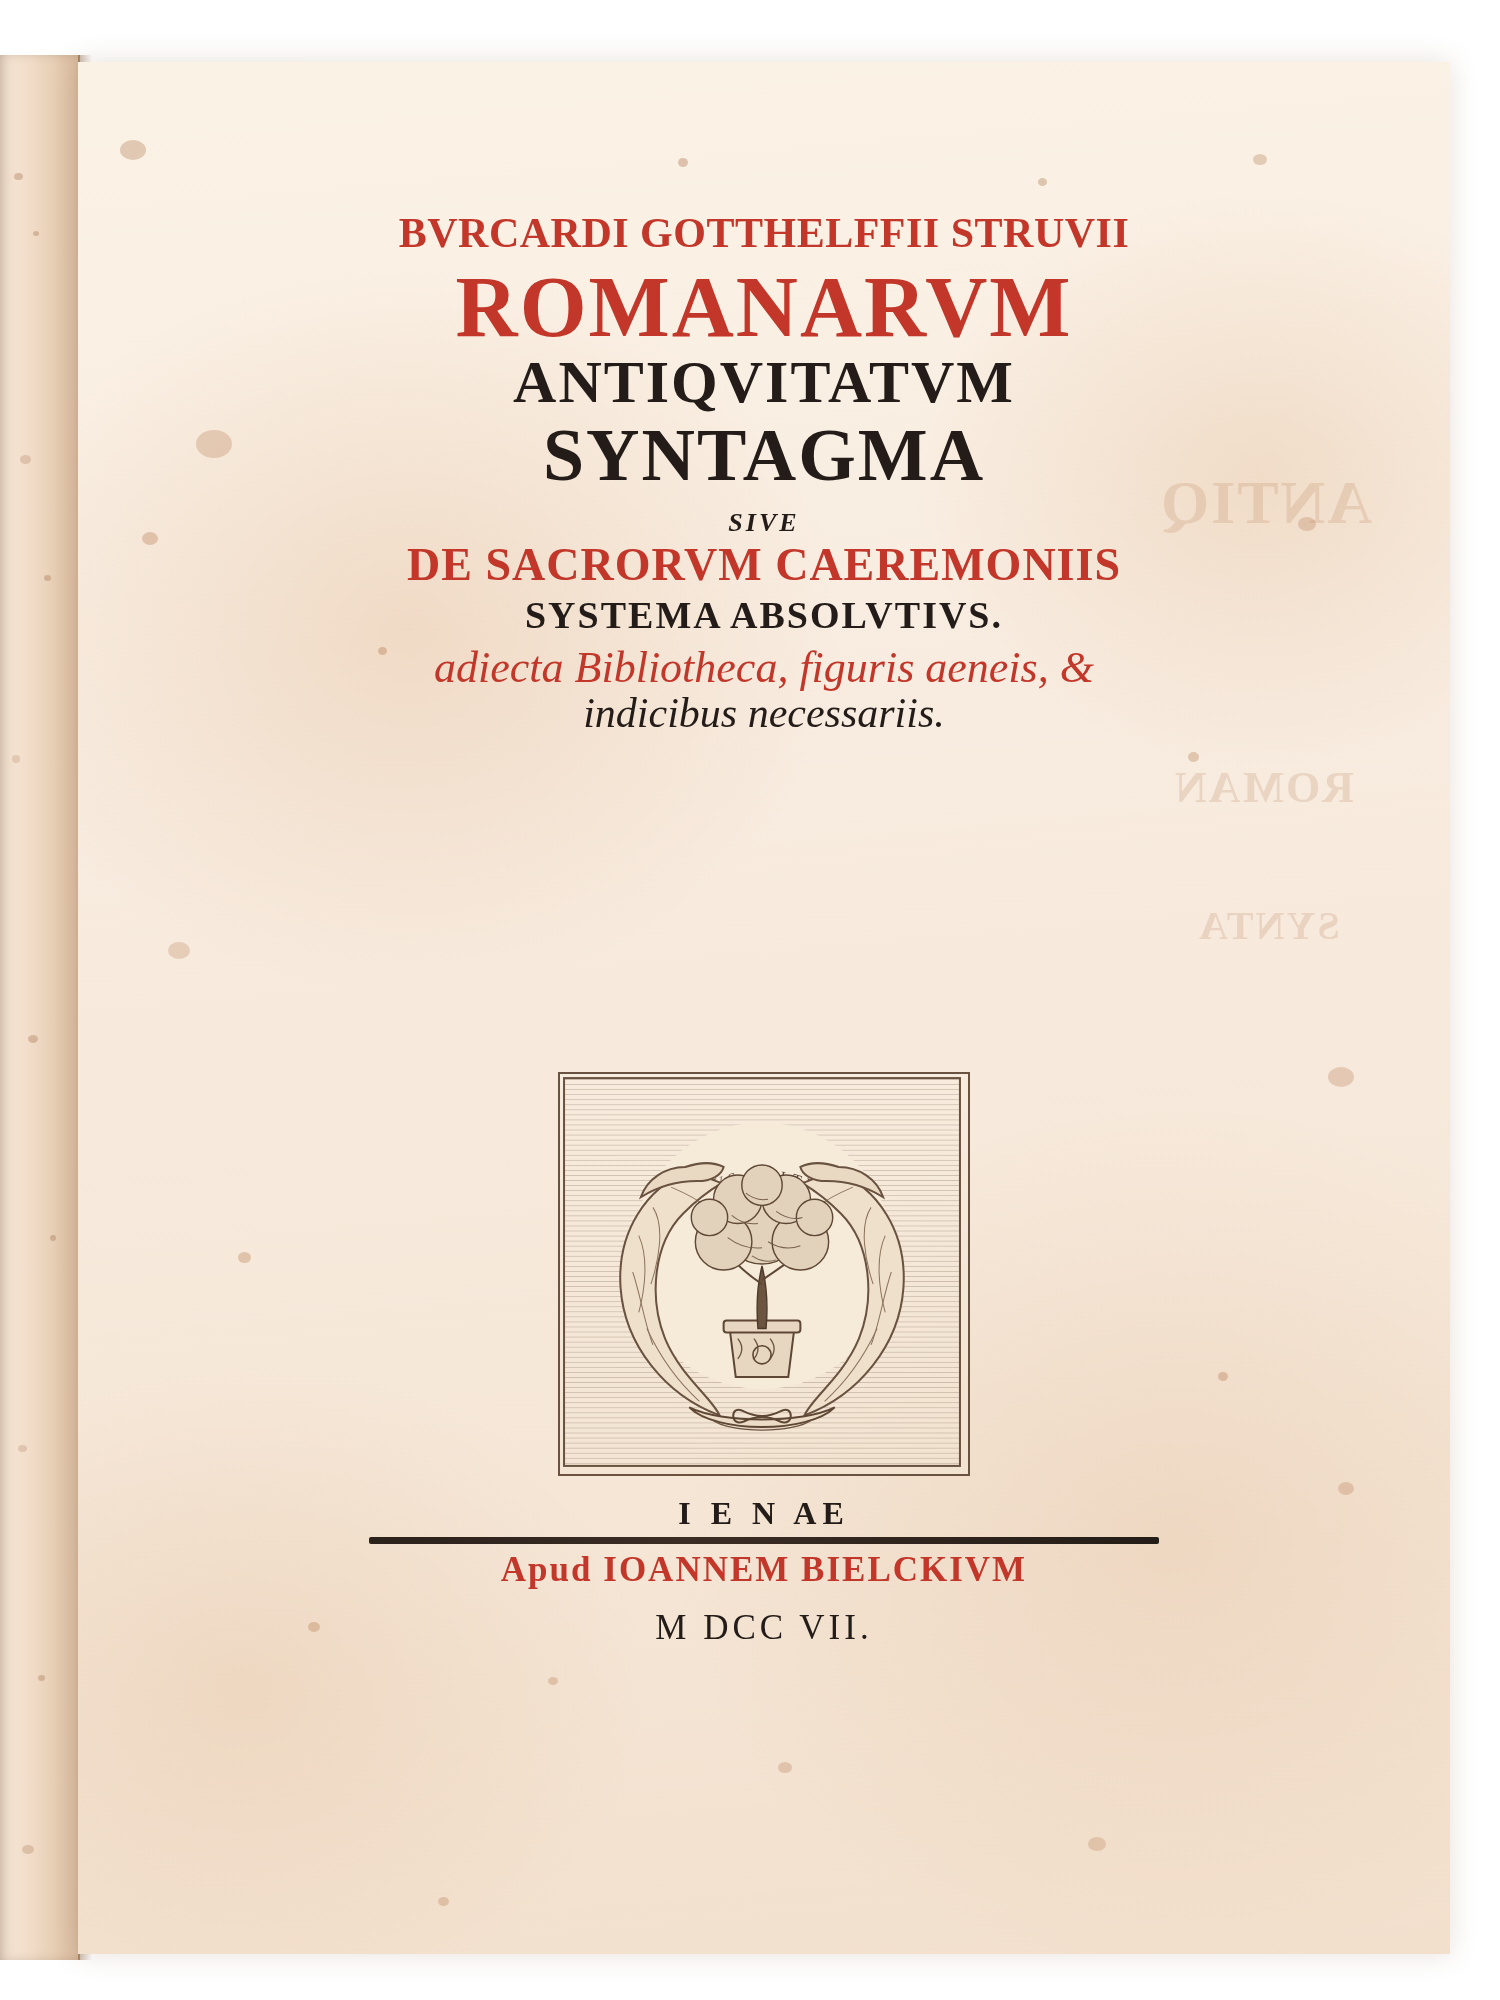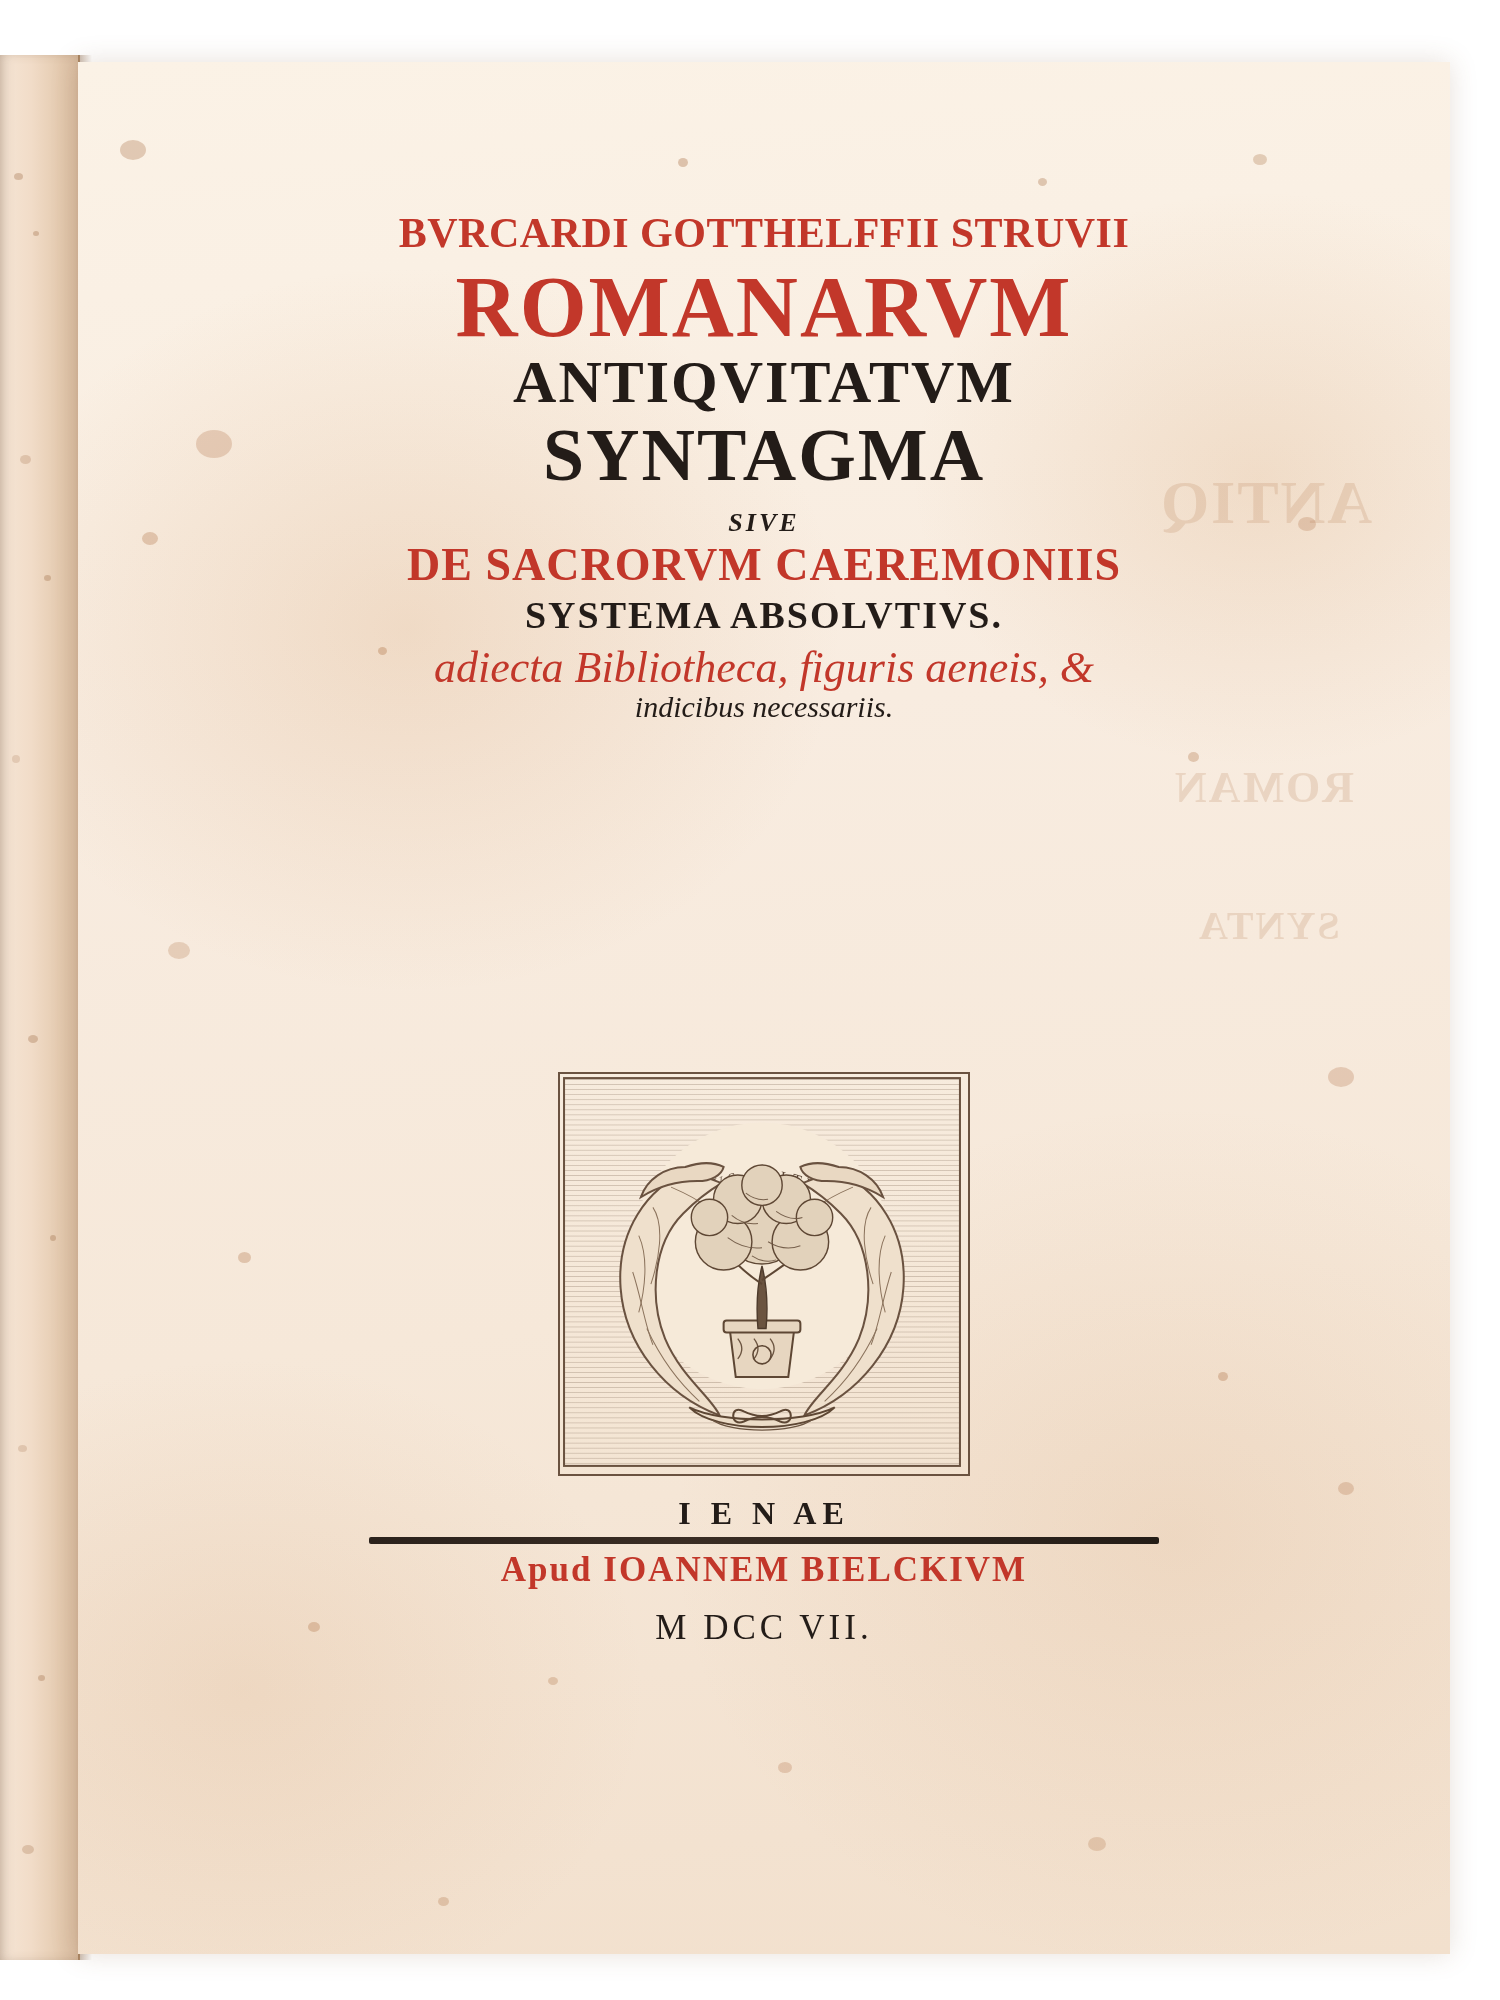--- a/index.html
+++ b/index.html
@@ -132,21 +132,21 @@
     margin-bottom: 12px;
   }
   .l-adiecta {
     font-size: 44px;
     font-style: italic;
     font-family: "Liberation Serif", serif;
     letter-spacing: 0px;
     margin-bottom: 2px;
   }
   .l-indicibus {
-    font-size: 30px;
+    font-size: 42px;
     font-style: italic;
     margin-bottom: 28px;
     text-align: center;
   }
   .l-editio {
     font-size: 34px;
     letter-spacing: 3px;
     font-weight: bold;
   }
 

